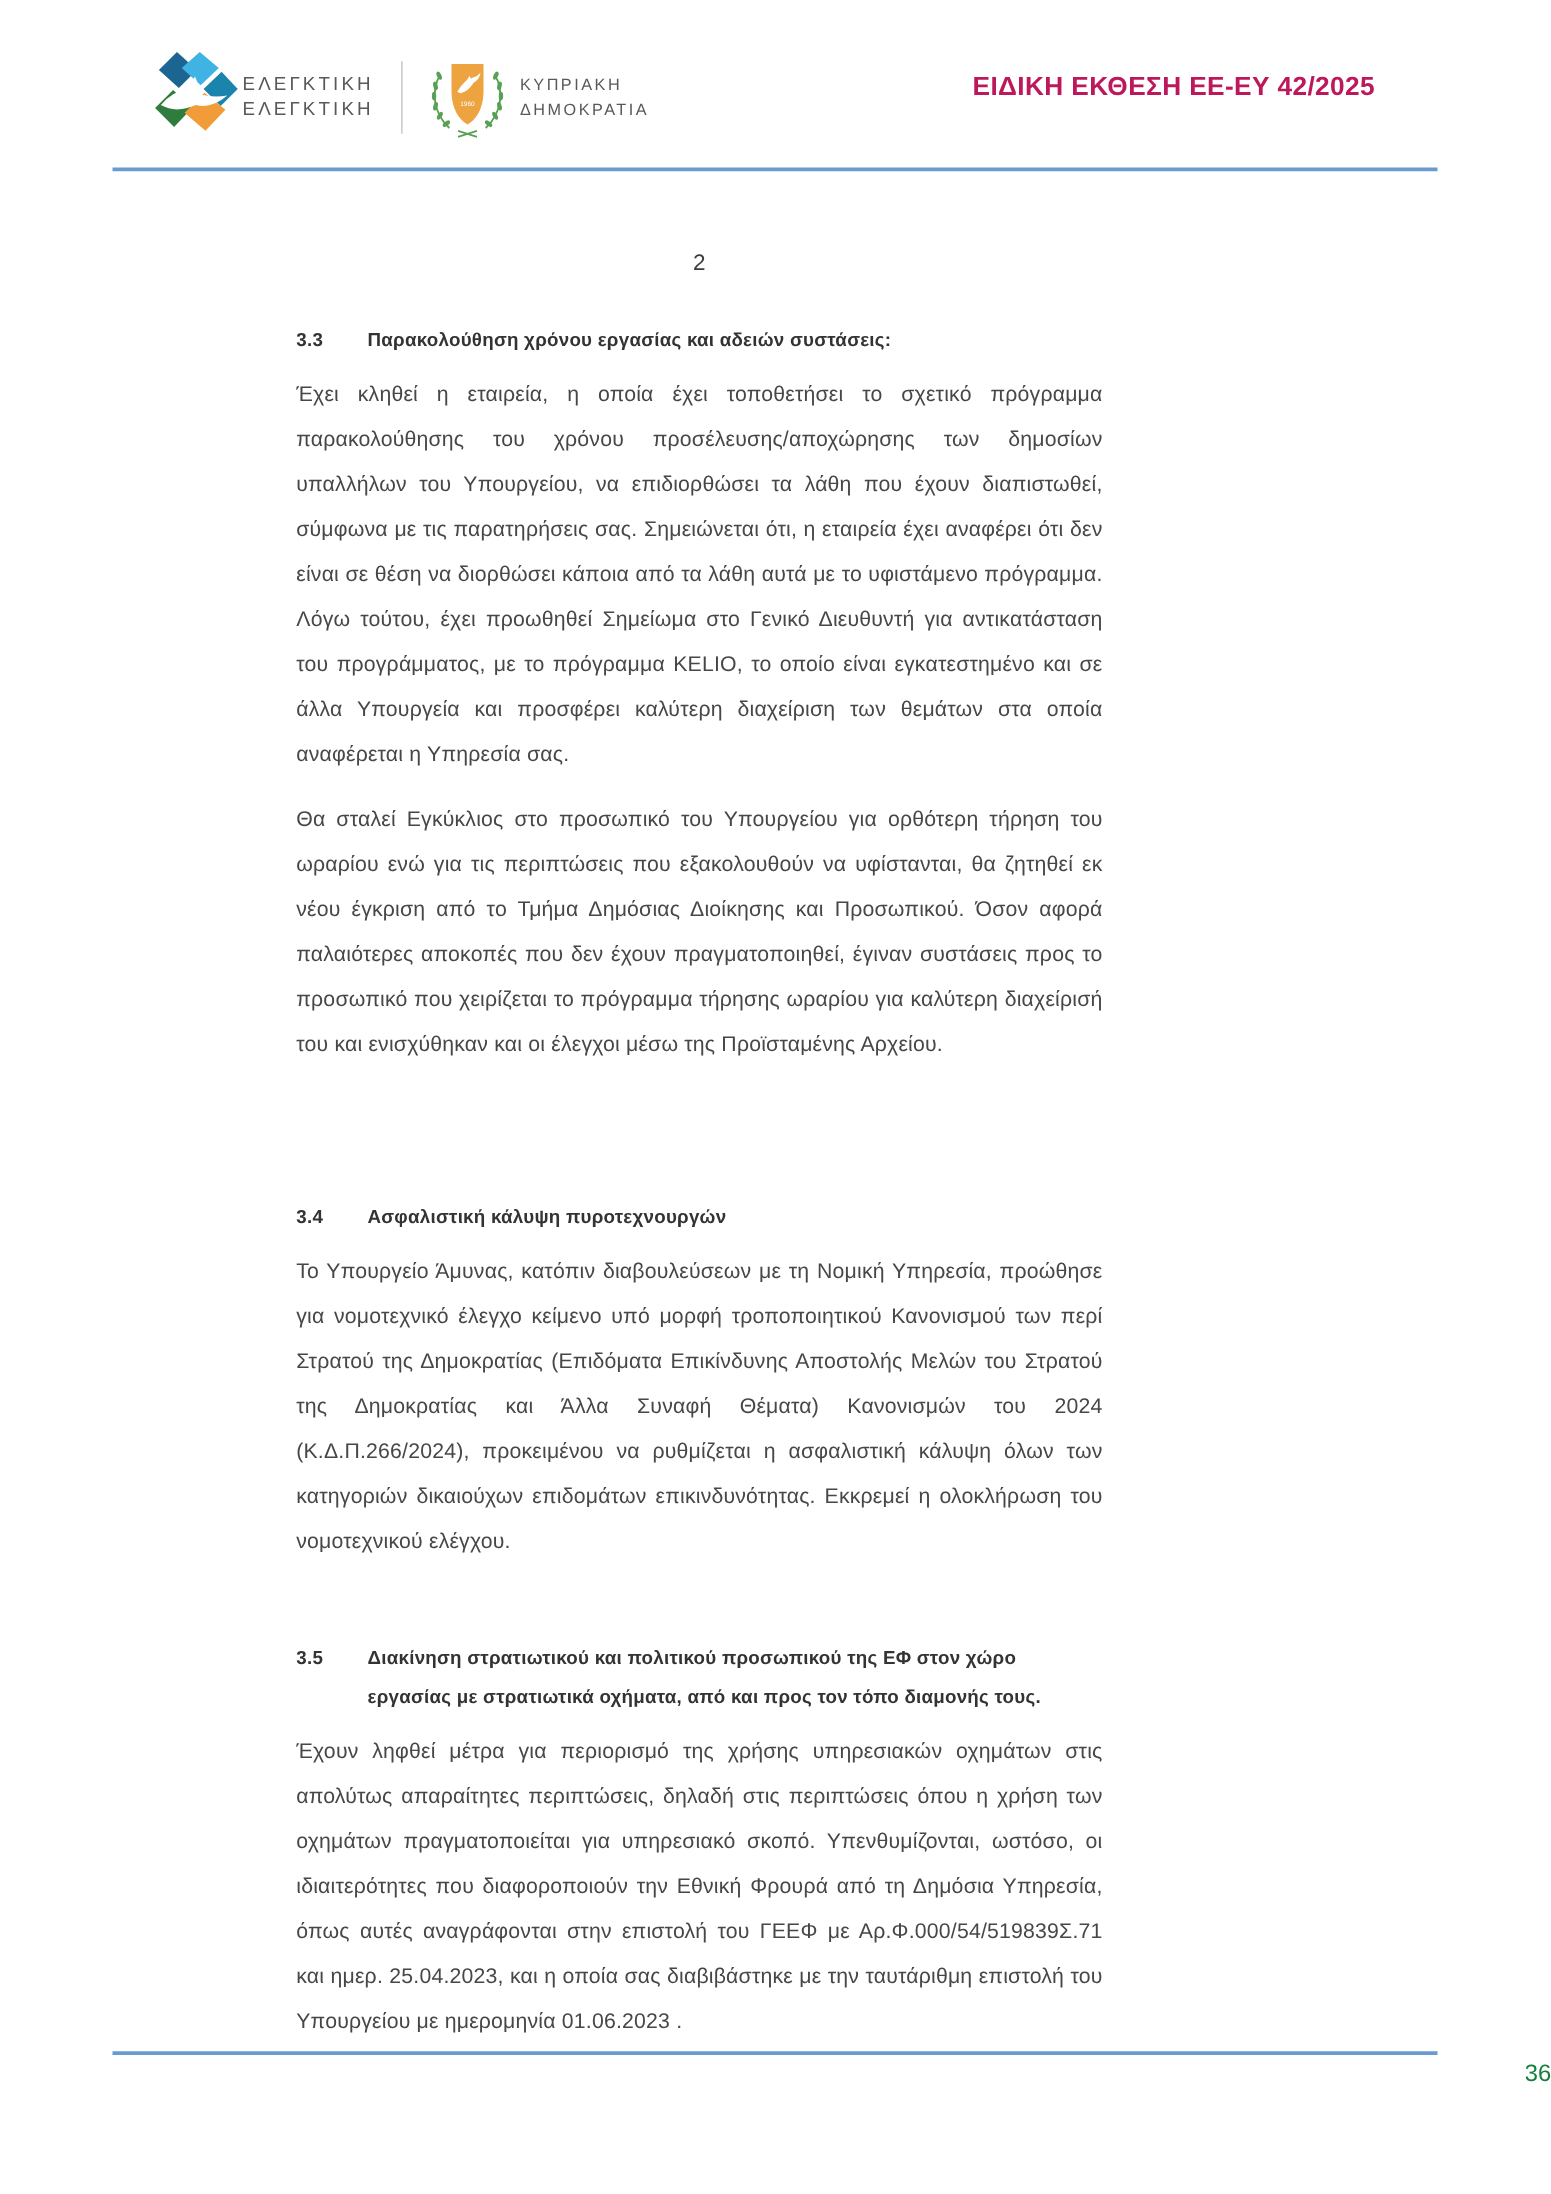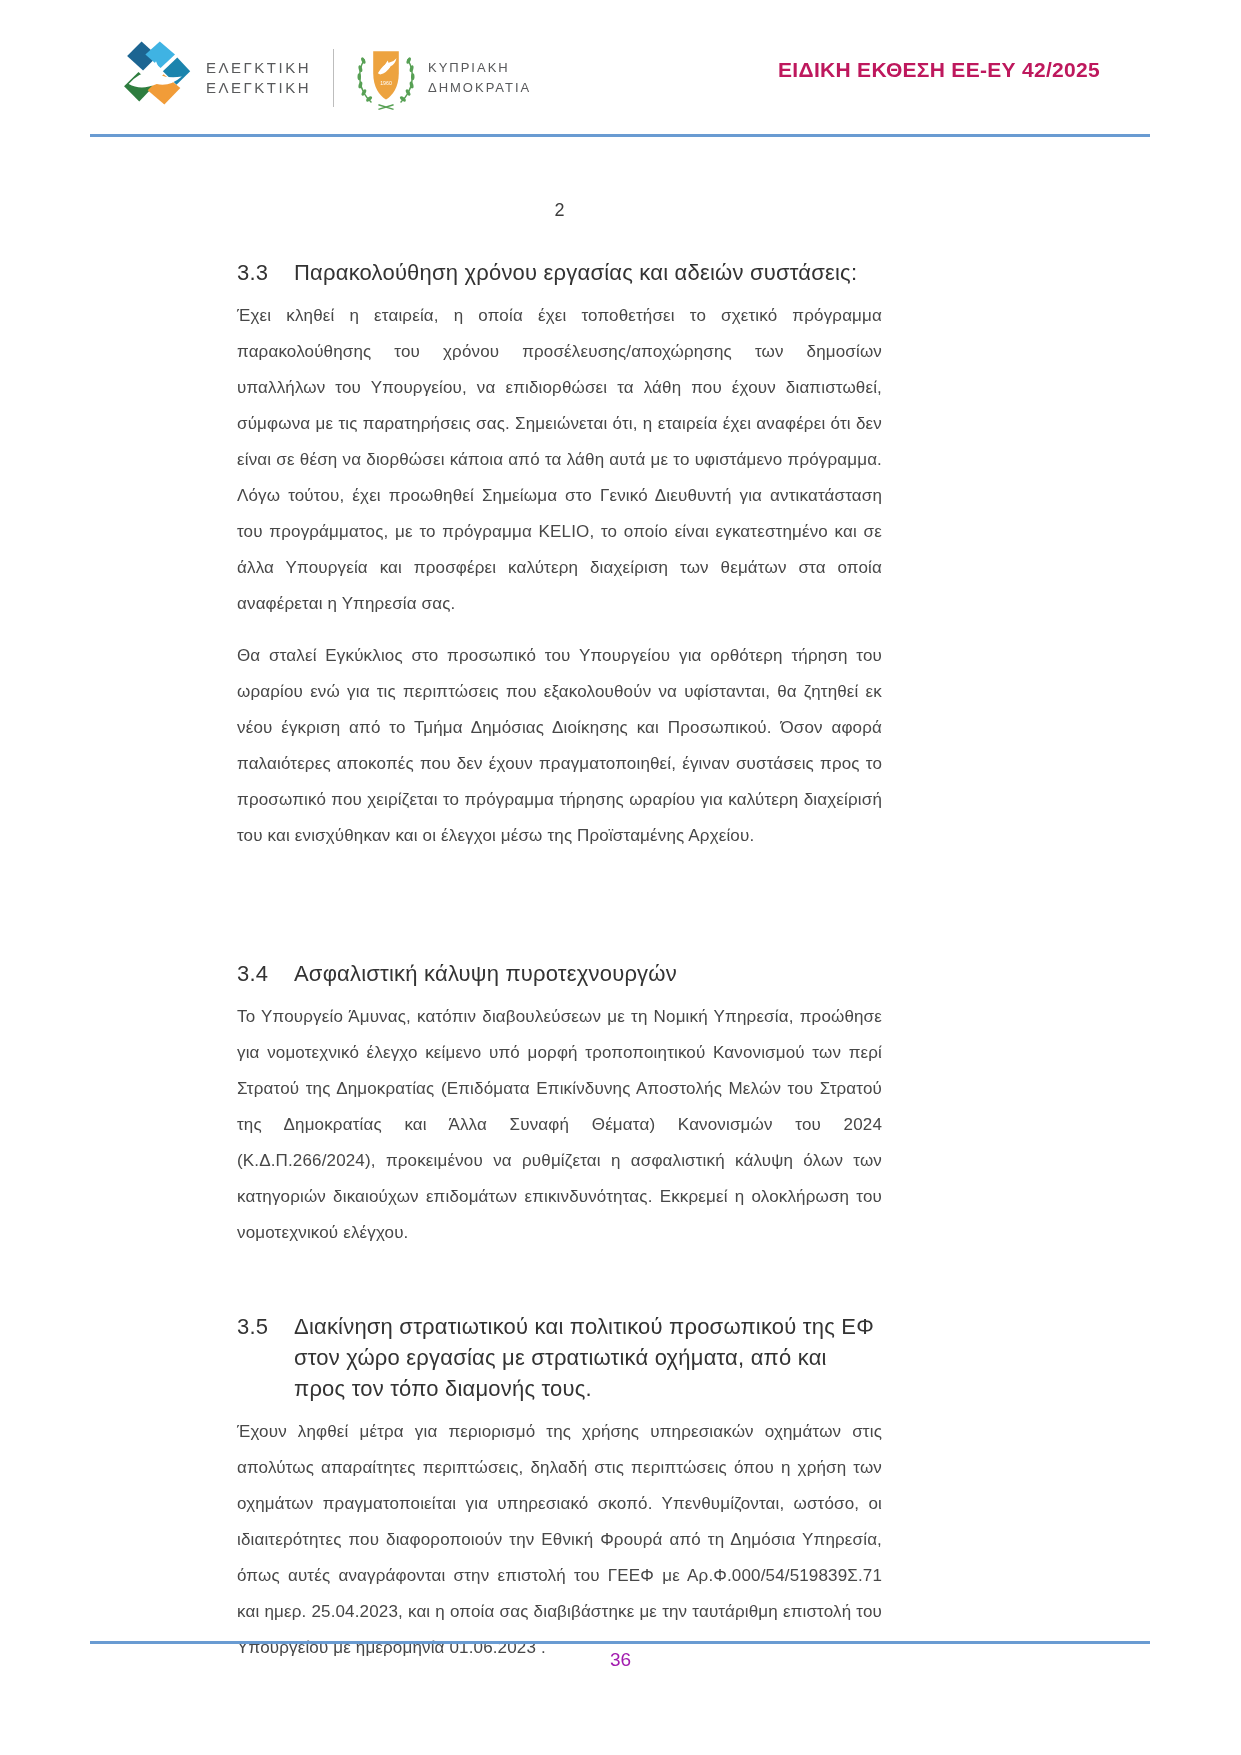--- a/index.html
+++ b/index.html
@@ -3,45 +3,45 @@
 <meta charset="utf-8">
 <style>
   html,body{margin:0;padding:0;}
   body{
     width:1241px;height:1755px;position:relative;background:#ffffff;
     font-family:"Liberation Sans", sans-serif;overflow:hidden;
   }
   
   .header{position:absolute;top:40px;left:118px;display:flex;align-items:center;}
   .audit-logo{width:76px;height:76px;display:block;}
-  .logo-text{margin-left:12px;color:#58595b;font-size:15px;line-height:20px;
+  .logo-text{color:#58595b;font-size:15px;line-height:20px;
     letter-spacing:2.5px;font-weight:500;}
   .logo-divider{width:1px;height:58px;background:#bdbdbd;margin:0 20px 0 22px;}
   .coat{width:64px;height:74px;display:block;}
   .republic-text{margin-left:10px;color:#58595b;font-size:13px;line-height:20px;
     letter-spacing:2px;font-weight:500;}
   .report-title{position:absolute;top:58px;right:141px;color:#be185d;
     font-size:21px;font-weight:bold;letter-spacing:.3px;}
   .rule{position:absolute;left:90px;width:1060px;height:3px;background:#699bd2;}
   .rule-top{top:134px;}
   .rule-bottom{top:1641px;}
   
   .content{position:absolute;top:200px;left:237px;width:645px;color:#424242;}
   .pagenum-top{text-align:center;font-size:18px;color:#3c3c3c;margin:0 0 36px 0;}
-  .sec-heading{display:flex;font-weight:normal;color:#333;font-size:22px;
+  .sec-heading{display:flex;font-weight:bold;color:#333;font-size:15px;
     line-height:31px;margin:0 0 10px 0;letter-spacing:.2px;}
   .sec-num{width:57px;flex:0 0 57px;}
   .sec-title{flex:1;}
   .para{font-size:17px;line-height:36px;text-align:justify;color:#474747;
     margin:0 0 16px 0;letter-spacing:.15px;}
   .gap-lg{margin-top:104px;}
   .gap-md{margin-top:60px;}
   
   .pagenum-bottom{position:absolute;top:1649px;left:0;width:1241px;
-    text-align:center;font-size:19px;color:#a21caf;}
+    text-align:right;font-size:19px;color:#15803d;}
 </style>
 </head>
 <body>
 
 <div class="header">
   <svg class="audit-logo" viewBox="0 0 100 100">
     <polygon points="31,2 52,21 33,40 12,21" fill="#1c6592"></polygon>
     <polygon points="55,2 75,19 56,37 36,19" fill="#3fb3e3"></polygon>
     <polygon points="78,23 95,41 77,59 59,41" fill="#1b84ad"></polygon>
     <polygon points="27,42 47,61 28,81 8,61" fill="#2e7d3f"></polygon>

